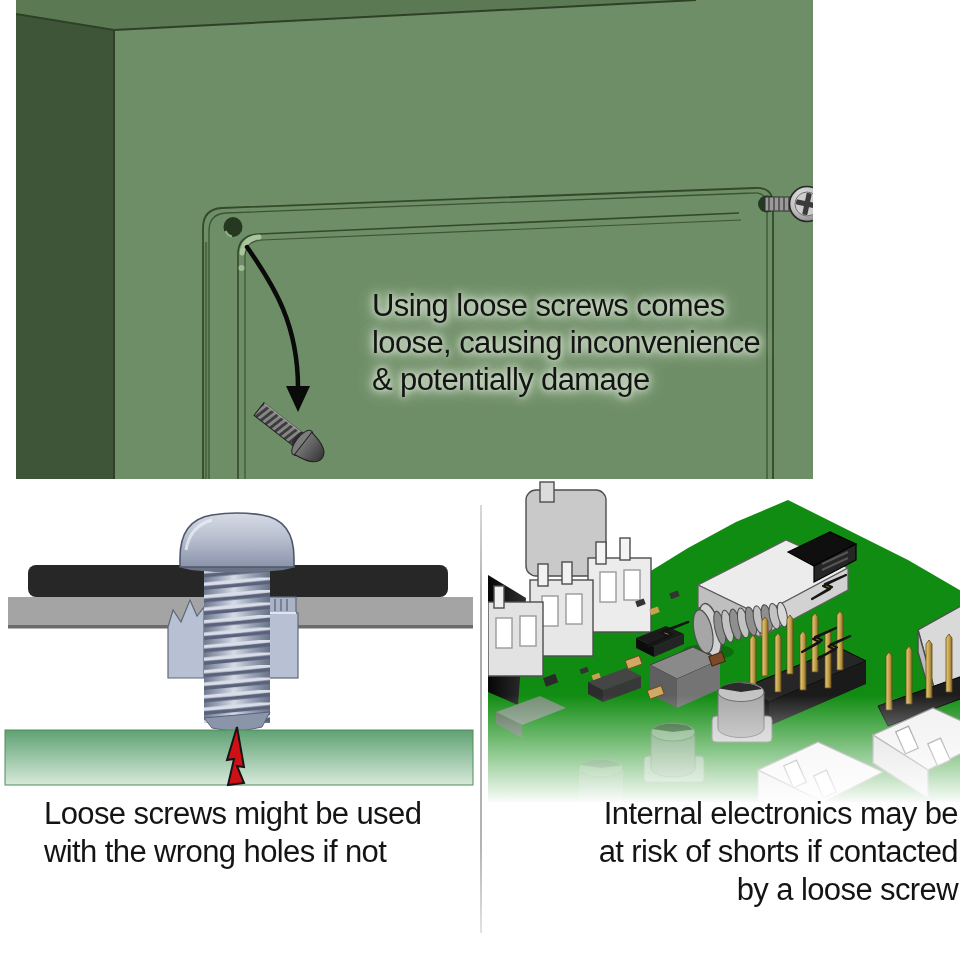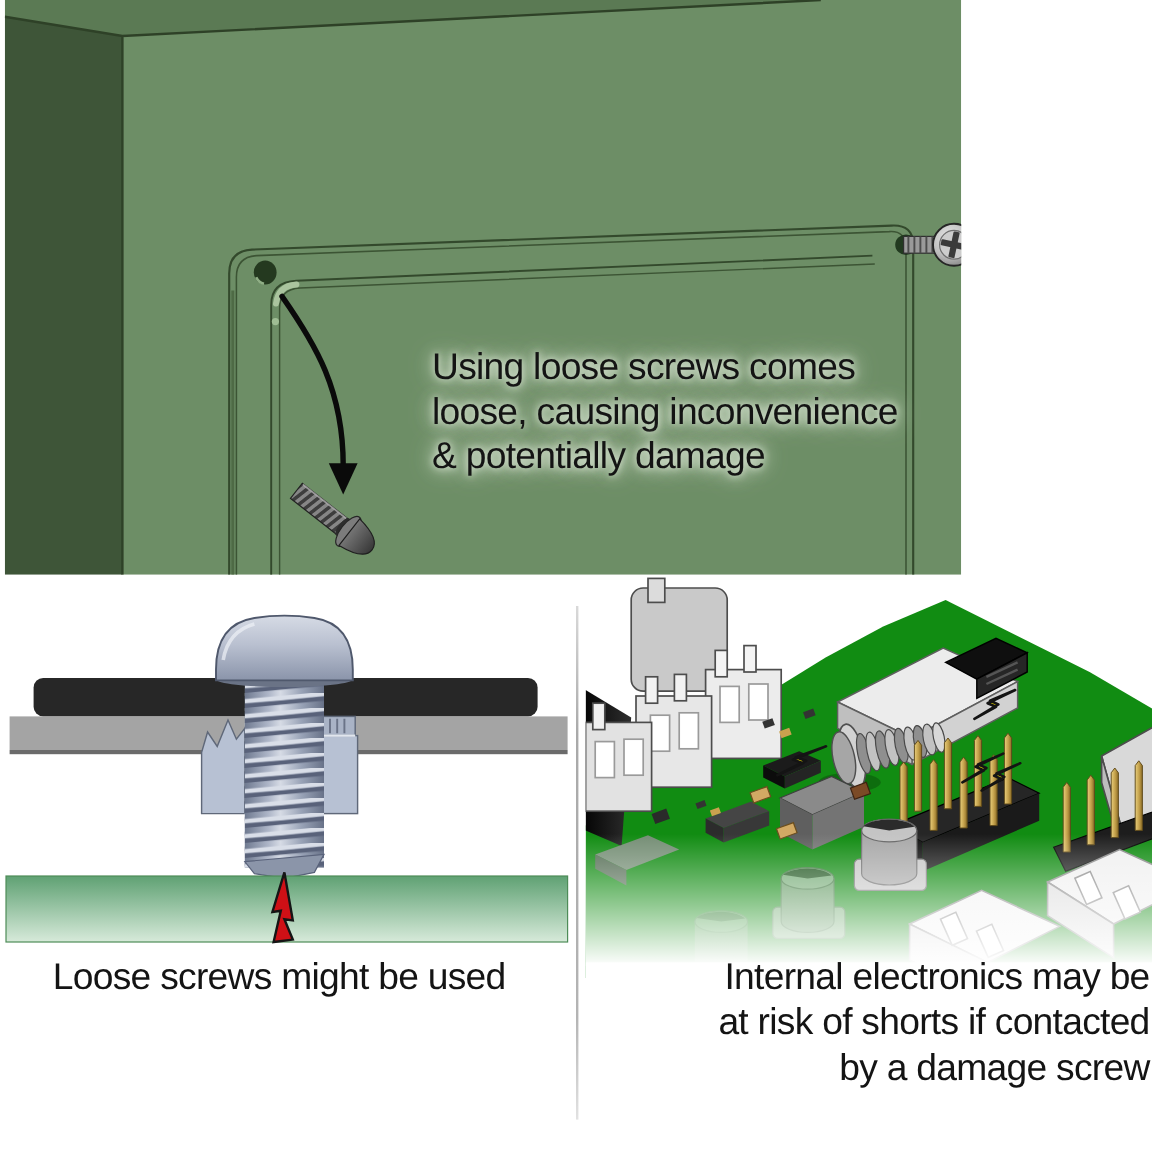--- a/index.html
+++ b/index.html
@@ -11,21 +11,21 @@
   .caption div{display:block;}
   .glow{text-shadow:0 0 6px #e2ecdc,0 0 12px #e2ecdc,0 0 22px rgba(226,236,220,.85);
         line-height:37px;}
   .divider{position:absolute;left:480px;top:505px;width:2px;height:428px;
            background:linear-gradient(#d9d9d9,#a9a9a9 25%,#b4b4b4 80%,#e2e2e2);}
   svg{display:block;}
 </style>
 </head>
 <body>
 
-<div class="panel" style="left:4px;top:0;width:944px;height:479px;border-radius:30px;">
+<div class="panel" style="left:16px;top:0;width:944px;height:479px;border-radius:30px;">
   <svg width="797" height="479" viewBox="0 0 797 479">
     <defs>
       <radialGradient id="scrHead" cx="38%" cy="32%" r="75%">
         <stop offset="0%" stop-color="#e6e6e6"></stop>
           <stop offset="60%" stop-color="#bdbdbd"></stop>
         <stop offset="100%" stop-color="#828282"></stop>
       </radialGradient>
       <linearGradient id="domeG2" x1="0" y1="0" x2="1" y2="0">
         <stop offset="0%" stop-color="#757575"></stop>
           <stop offset="100%" stop-color="#383838"></stop>
@@ -140,20 +140,21 @@
       <path d="M180,87 L180,78 Q180,40 212,35 Q237,31 262,35 Q294,40 294,78 L294,87 Z" fill="url(#domeG)" stroke="#4f586c" stroke-width="1.6"></path>
       <path d="M186,70 Q190,46 212,40" stroke="#eef1f6" stroke-width="3" fill="none" opacity="0.7"></path>
     </g>
 
     <rect x="5" y="250" width="468" height="55" fill="url(#grnGrad)" stroke="#4e8c58" stroke-width="1"></rect>
     <polygon points="237,247 227,280 234,279 228,305 244,303 237,286 244,287" stroke="#151515" stroke-width="2" fill="#cf1016"></polygon>
   </svg>
 
   <div class="caption" style="left:44px;top:315px;">
     <div>Loose screws might be used</div>
+    <div>with the wrong holes if not</div>
   </div>
 </div>
 
 <div class="panel" style="left:488px;top:480px;width:480px;height:592px;">
   <svg width="480" height="480" viewBox="0 0 480 480">
     <defs>
       <linearGradient id="fadeW" x1="0" y1="0" x2="0" y2="1">
         <stop offset="0%" stop-color="#ffffff" stop-opacity="0"></stop>
         <stop offset="100%" stop-color="#ffffff" stop-opacity="1"></stop>
       </linearGradient>
@@ -305,17 +306,17 @@
     <use href="#bolt" transform="translate(314,148)"></use>
     <use href="#bolt" transform="translate(330,156) scale(0.95)"></use>
 
     <rect x="0" y="215" width="480" height="110" fill="url(#fadeW)"></rect>
     <rect x="0" y="322" width="480" height="158" fill="#ffffff"></rect>
   </svg>
 
   <div class="caption" style="right:10px;top:315px;text-align:right;">
     <div>Internal electronics may be</div>
     <div>at risk of shorts if contacted</div>
-    <div>by a damage screw</div>
+    <div>by a loose screw</div>
   </div>
 </div>
 
 <div class="divider"></div>
 
 </body></html>

